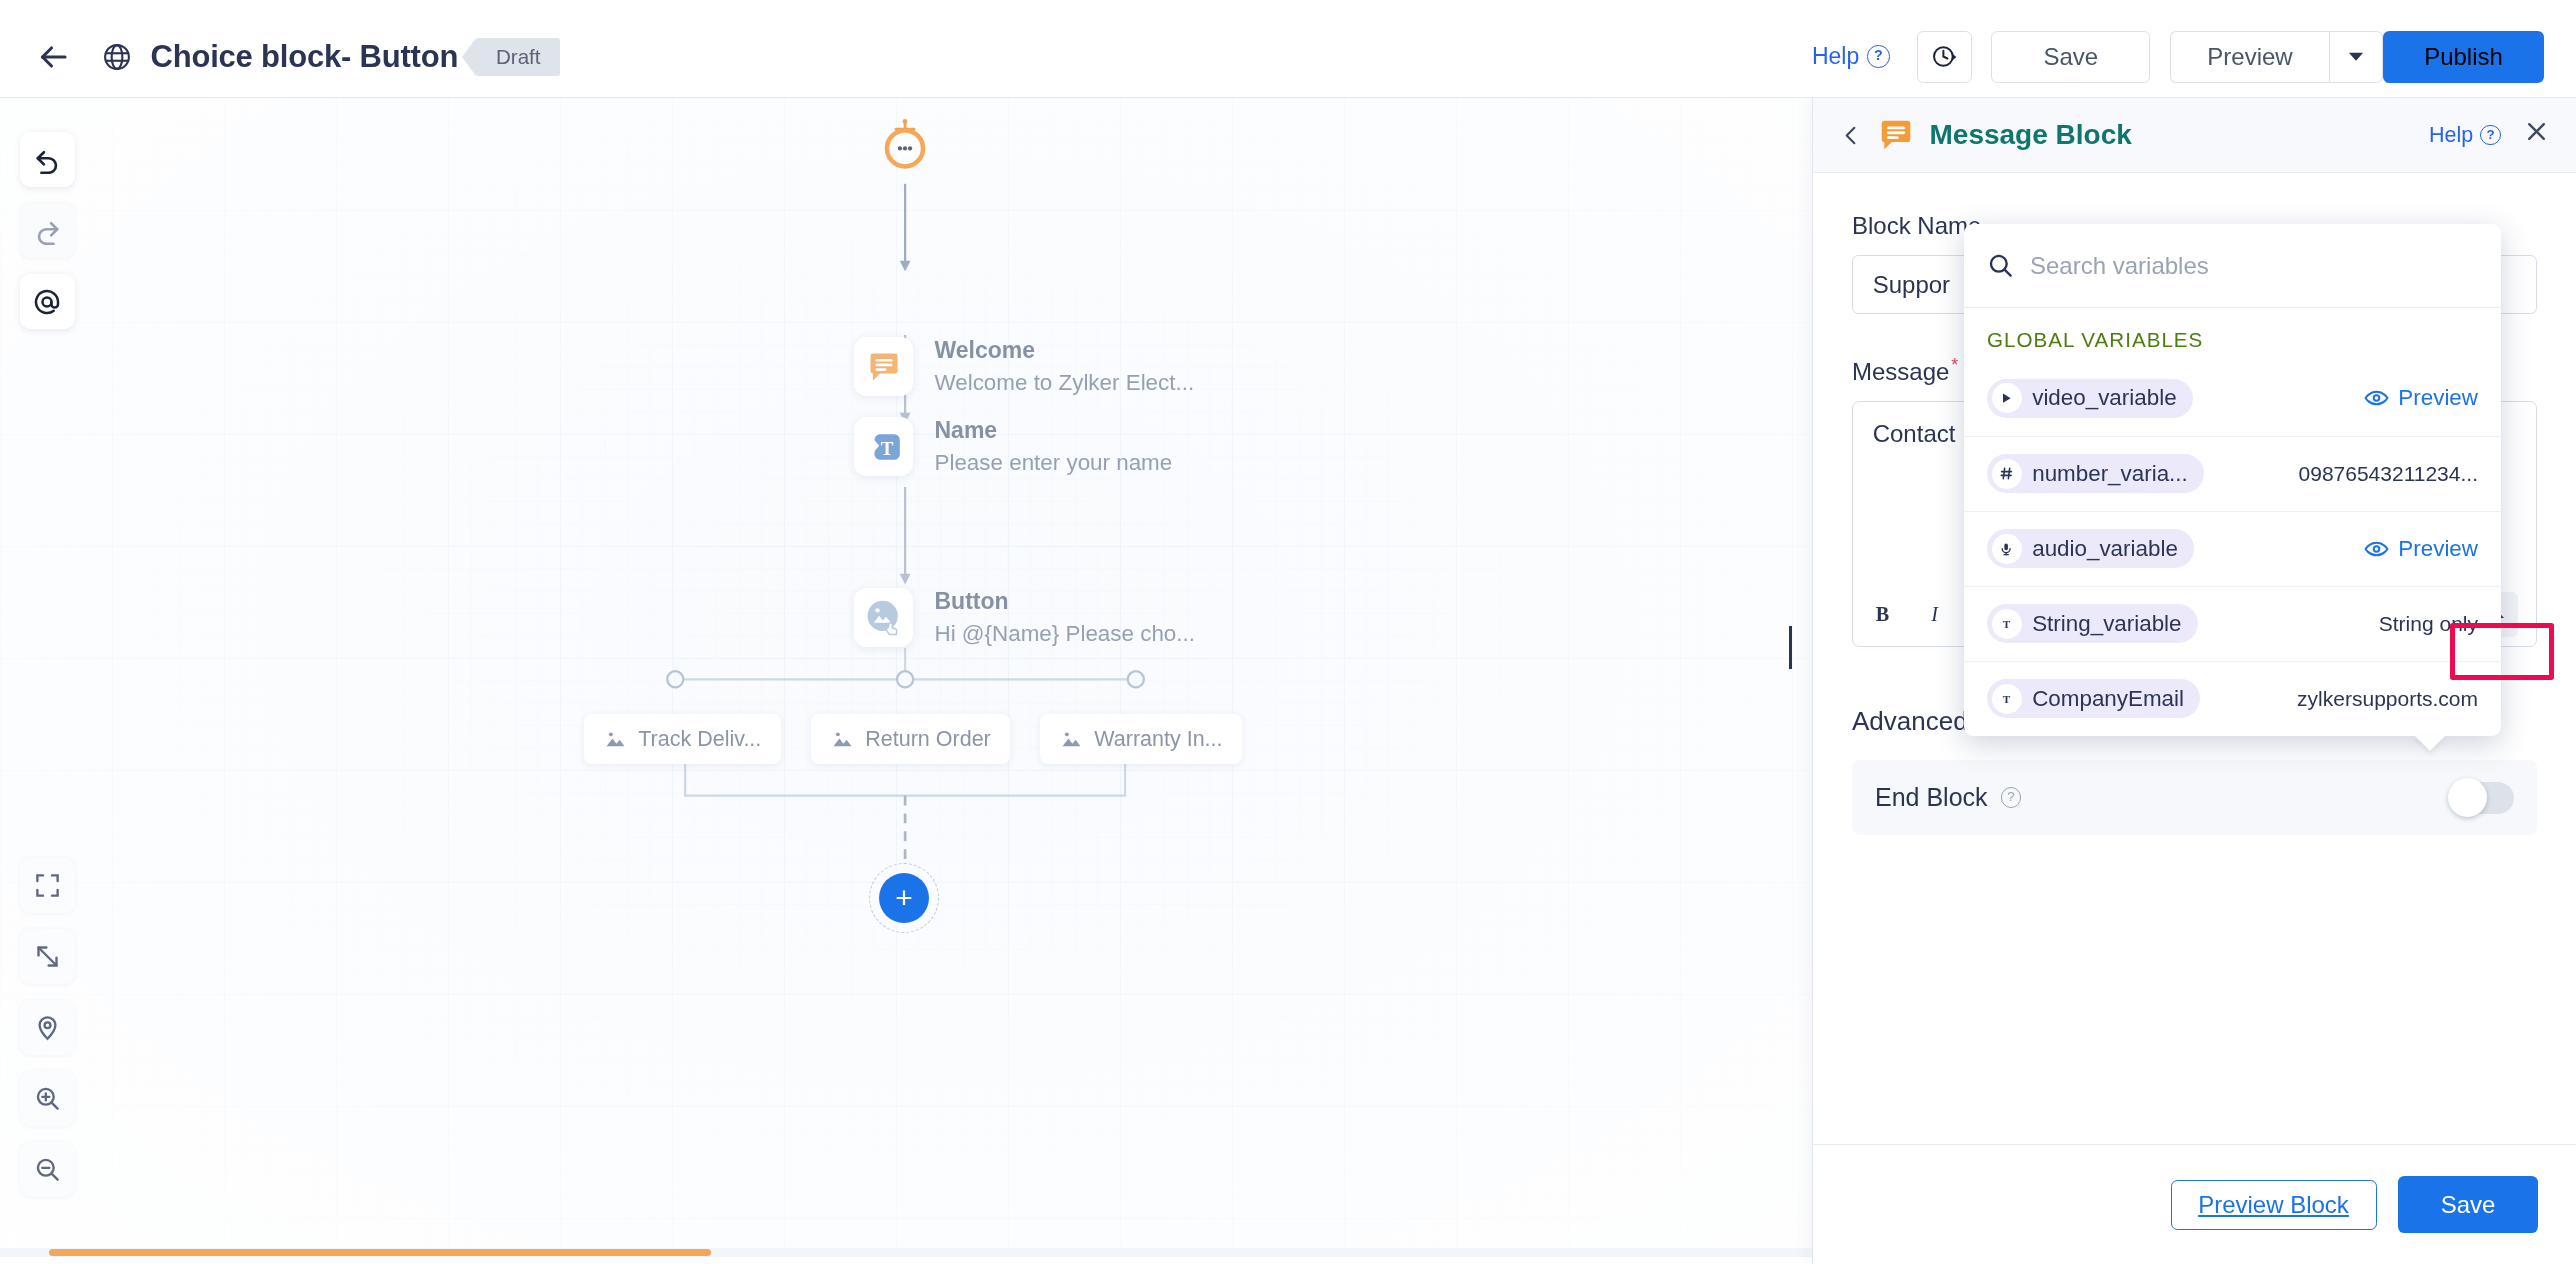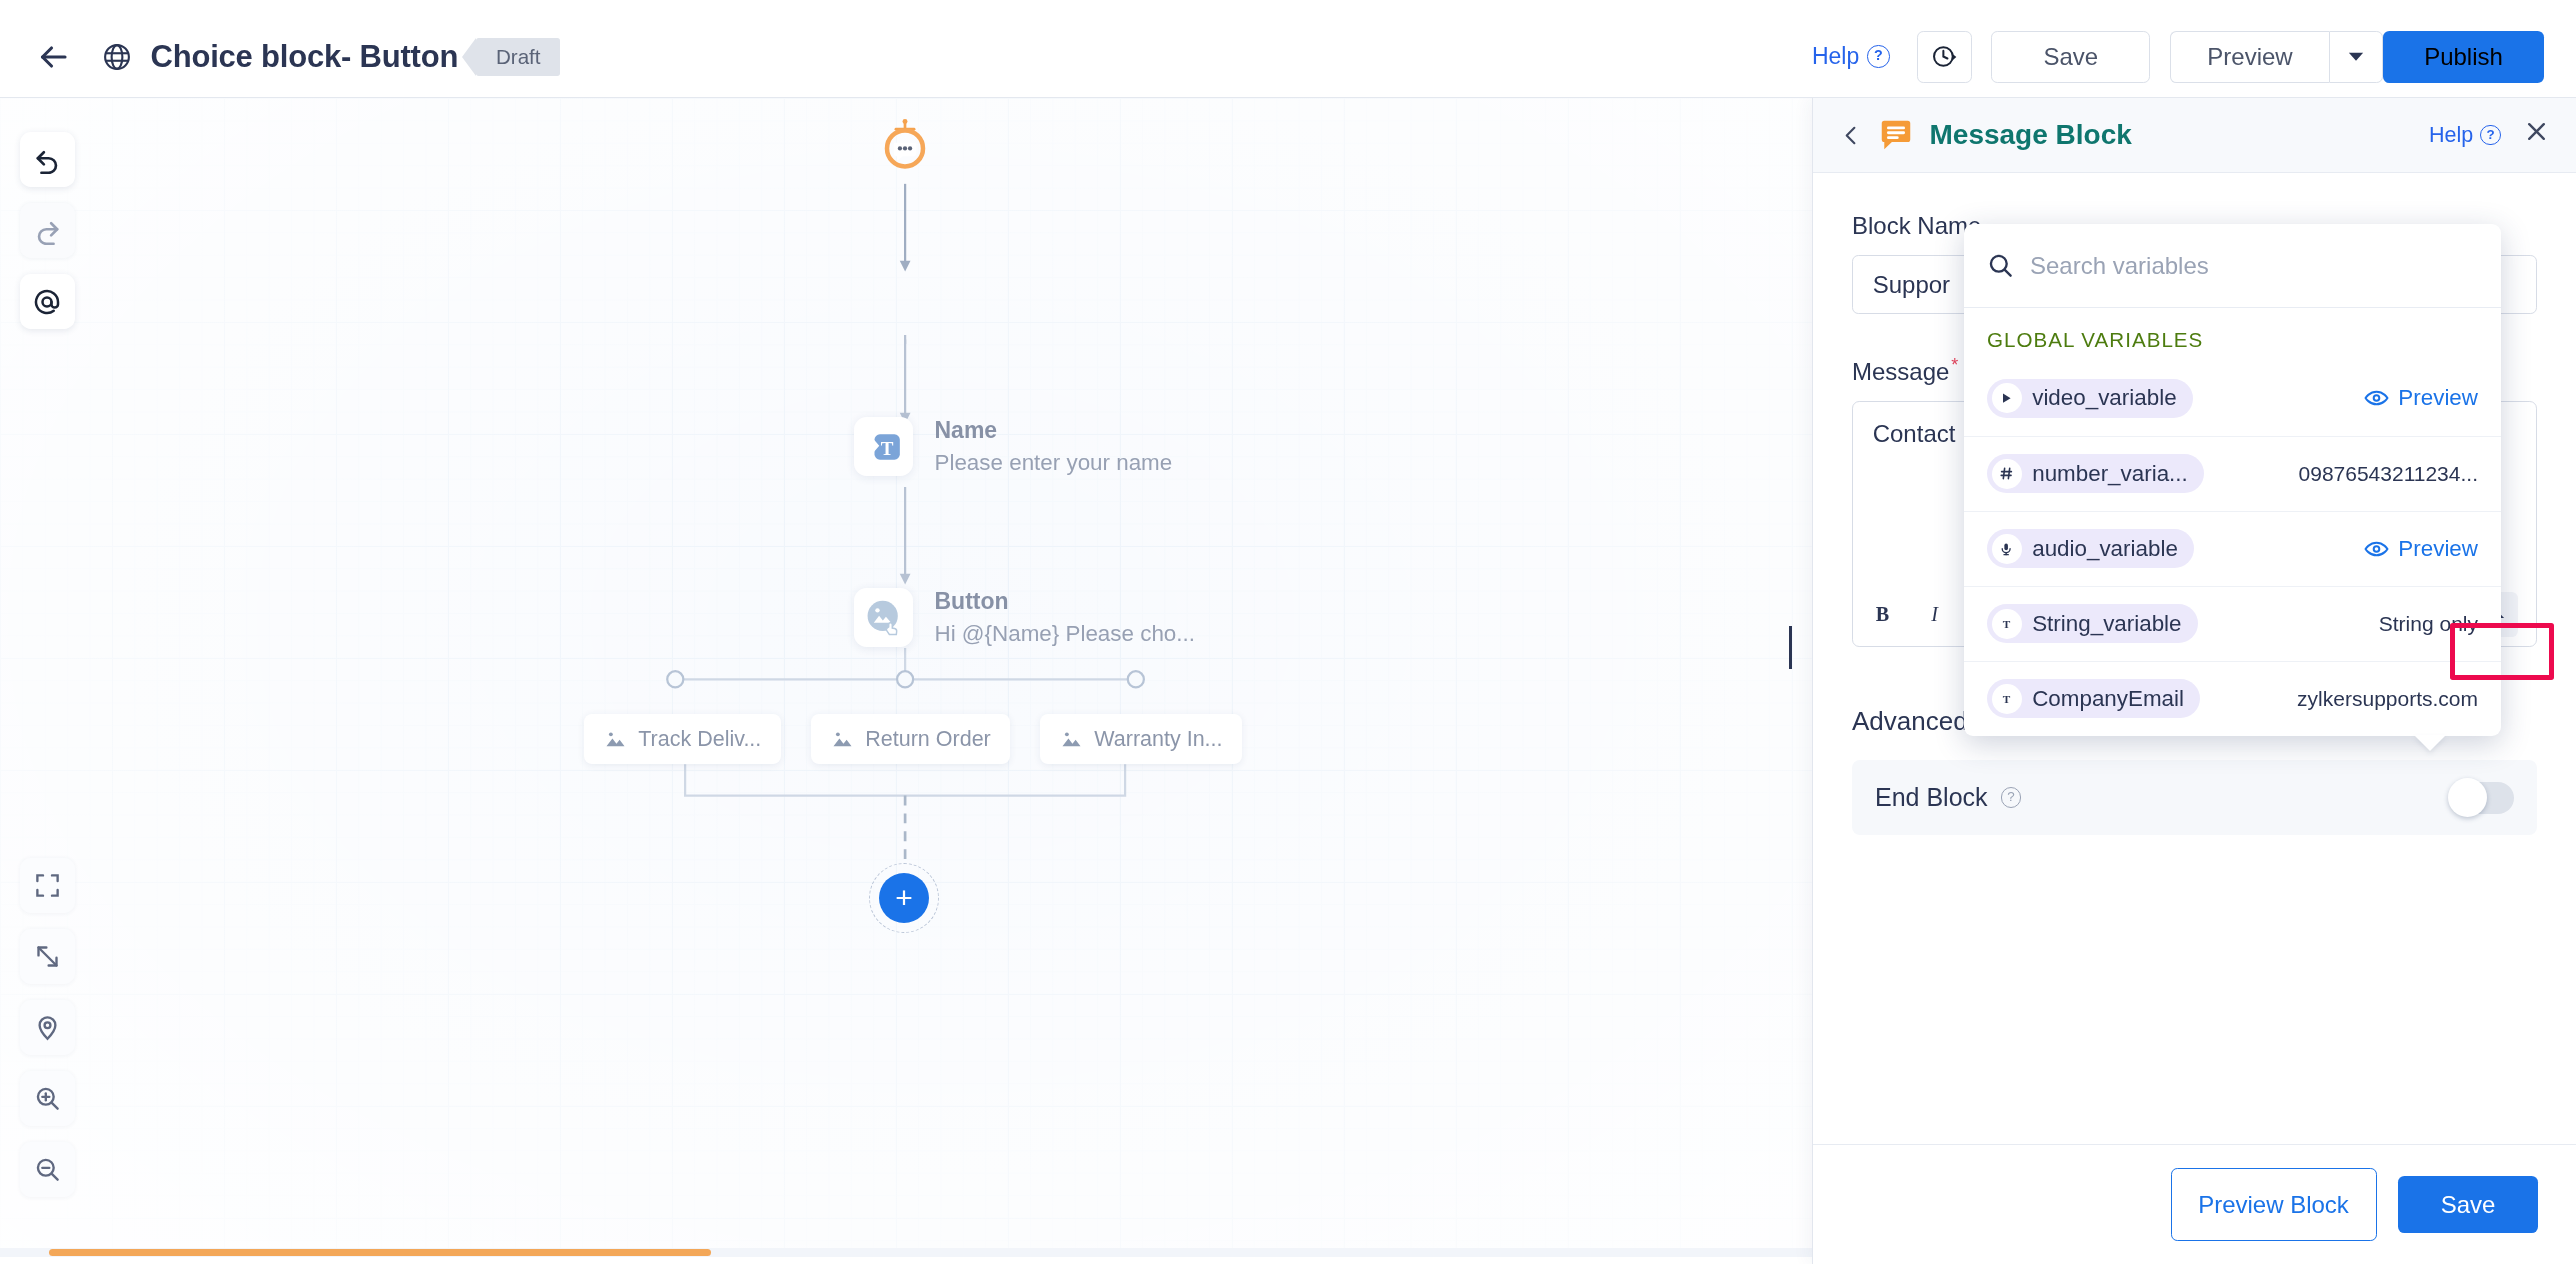--- a/index.html
+++ b/index.html
@@ -225,23 +225,23 @@
     border-radius: 50%; background: #fff; box-shadow: 0 1.8px 5.4px rgba(40,60,100,0.28);
   }
 
   .panel-footer {
     position: absolute; bottom: 0; left: 0; width: 764px; height: 120px;
     border-top: 0.9px solid #e7ebf2; background: #fff;
     display: flex; align-items: center; justify-content: flex-end; gap: 21.5px;
     padding-right: 39px;
   }
   .btn-ghost-blue {
-    height: 73px; min-width: 206px; border: 0.9px solid #1a73e8; border-radius: 6.3px;
+    height: 50px; min-width: 206px; border: 0.9px solid #1a73e8; border-radius: 6.3px;
     color: #1a73e8; font-size: 24px; background:#fff;
-    display:flex; align-items:center; justify-content:center; cursor:pointer;
+    display:flex; align-items:center; justify-content:center; cursor:pointer;text-decoration:underline;
   }
   .btn-solid-blue {
     height: 57px; min-width: 140px; background: #1a73e8; border-radius: 6.3px;
     color: #fff; font-size: 24px;
     display:flex; align-items:center; justify-content:center; cursor:pointer;
   }
 
   
   .var-pop {
     position: absolute; left: 1964px; top: 224px; width: 537px;
@@ -436,20 +436,34 @@
         <circle cx="24" cy="3" r="2.2" fill="#f5a24d"></circle>
         <line x1="16" y1="10" x2="32" y2="10" stroke="#f5a24d" stroke-width="2.6" stroke-linecap="round"></line>
         <circle cx="24" cy="27" r="16" stroke="#f6a758" stroke-width="4" fill="none"></circle>
         <path d="M14 22h20v9a3 3 0 0 1-3 3h-9l-5 4v-4h-0a3 3 0 0 1-3-3z" fill="#ffffff"></path>
         <circle cx="19.5" cy="27" r="1.9" fill="#5a6377"></circle>
         <circle cx="24" cy="27" r="1.9" fill="#5a6377"></circle>
         <circle cx="28.5" cy="27" r="1.9" fill="#5a6377"></circle>
       </svg>
     </div>
 
+    <div class="node" style="left:854px; top:239px;">
+      <div class="node-ico">
+        <svg width="36" height="36" viewBox="0 0 24 24">
+          <path d="M3 4.6a1.6 1.6 0 0 1 1.6-1.6h14.8A1.6 1.6 0 0 1 21 4.6v10.2a1.6 1.6 0 0 1-1.6 1.6H9.4L4.6 21v-4.6A1.6 1.6 0 0 1 3 14.8z" fill="#f5b374"></path>
+          <rect x="6.3" y="6.6" width="11.4" height="1.8" rx="0.9" fill="#ffffff"></rect>
+          <rect x="6.3" y="9.7" width="11.4" height="1.8" rx="0.9" fill="#ffffff"></rect>
+          <rect x="6.3" y="12.8" width="7.4" height="1.8" rx="0.9" fill="#ffffff"></rect>
+        </svg>
+      </div>
+      <div class="node-txt">
+        <div class="node-title">Welcome</div>
+        <div class="node-sub">Welcome to Zylker Elect...</div>
+      </div>
+    </div>
 
     <div class="node" style="left:854px; top:319px;">
       <div class="node-ico">
         <svg width="38" height="38" viewBox="0 0 24 24">
           <rect x="6" y="4" width="16" height="16" rx="3.4" fill="#7ba4d8"></rect>
           <path d="M1.6 9.6h4V7.2L9 11.2 5.6 15.2v-2.4h-4z" fill="#ffffff"></path>
           <text x="14" y="17" font-family="'Liberation Serif', serif" font-size="12" font-weight="bold" fill="#ffffff" text-anchor="middle">T</text>
         </svg>
       </div>
       <div class="node-txt">

